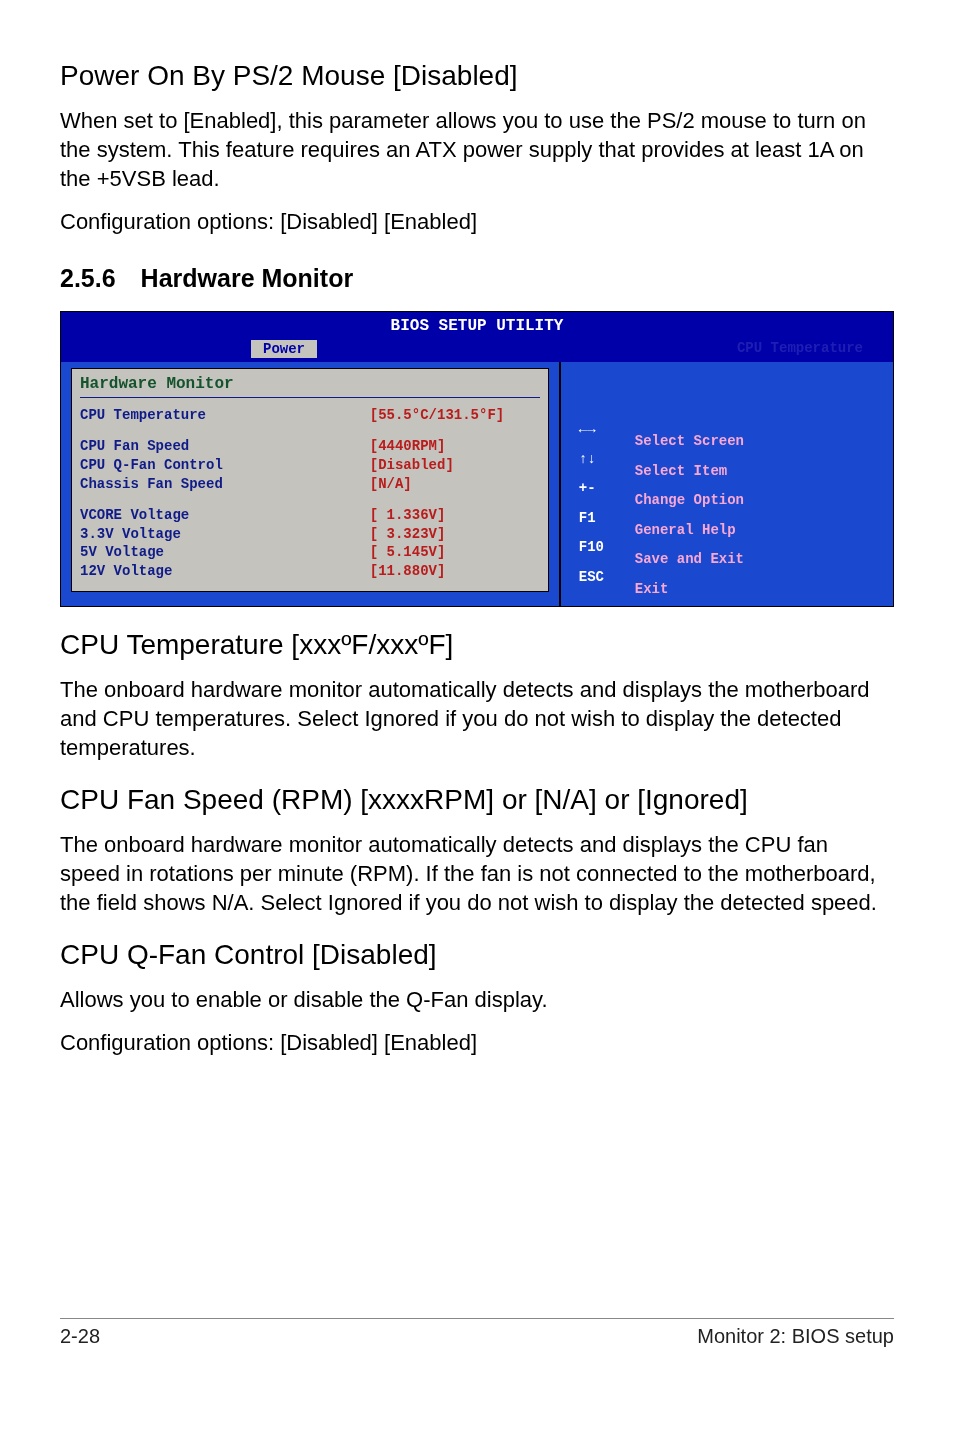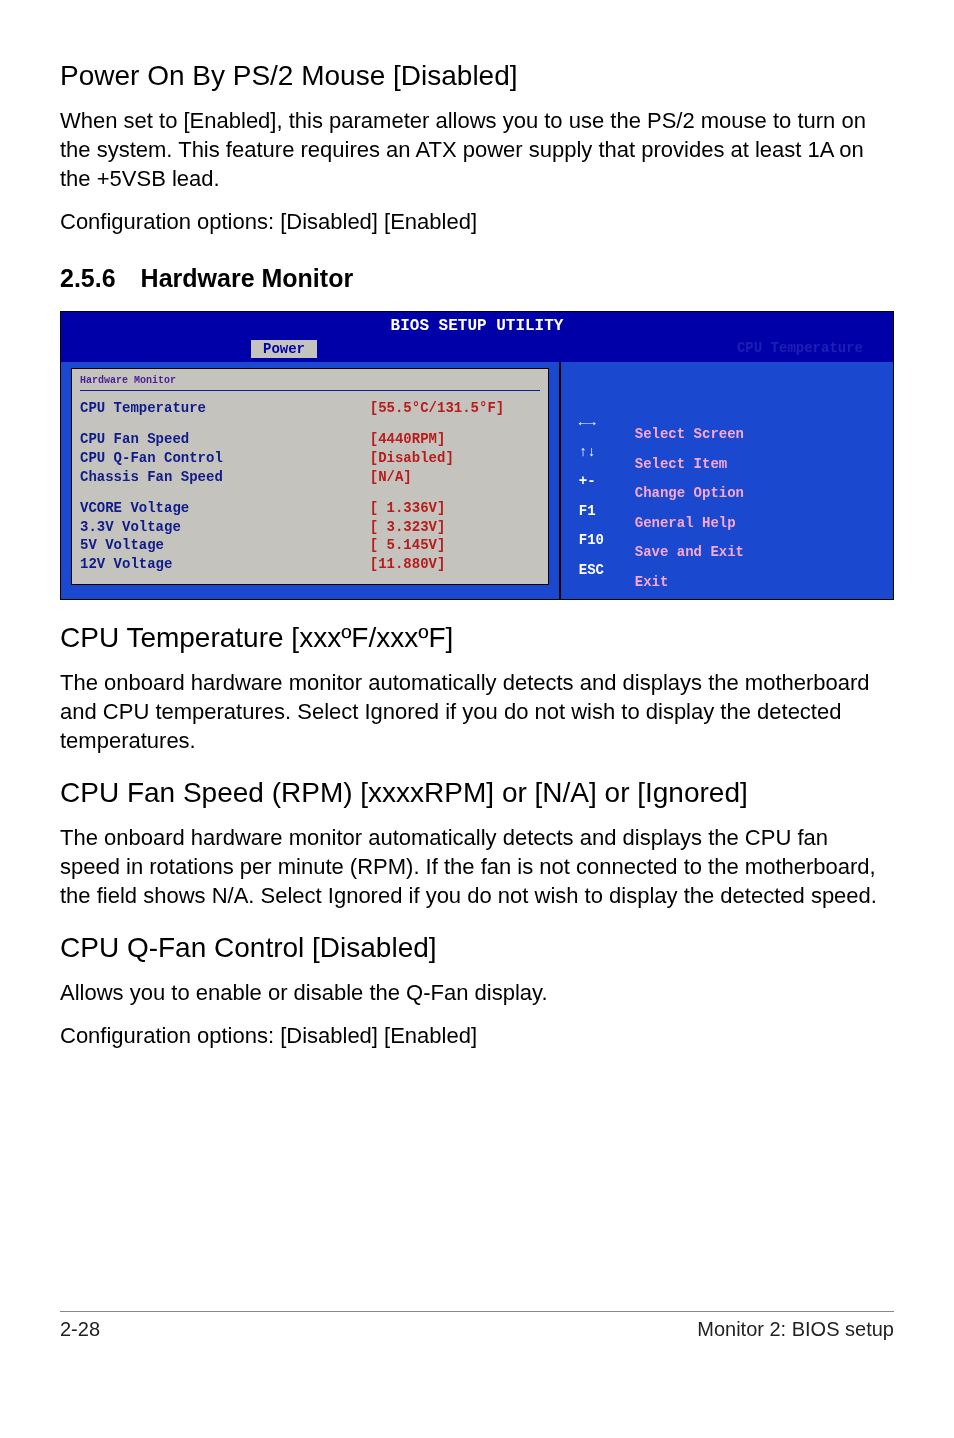--- a/index.html
+++ b/index.html
@@ -98,23 +98,23 @@
     flex: 1;
     padding: 8px 12px 12px 12px;
     position: relative;
   }
   .hw-wrapper {
     background: #c4c3bd;
     border: 1px solid #000;
     padding: 6px 8px 10px 8px;
   }
   .hw-title {
-    color: #4c1d95;
-    font-weight: bold;
-    font-size: 10px;
+    color: #14532d;
+    font-weight: bold;
+    font-size: 16px;
     border-bottom: 1px solid #0f1b88;
     padding-bottom: 4px;
     margin-bottom: 8px;
   }
   .kv-row {
     display: flex;
     gap: 8px;
     font-size: 14px;
     font-weight: bold;
     line-height: 1.35;

